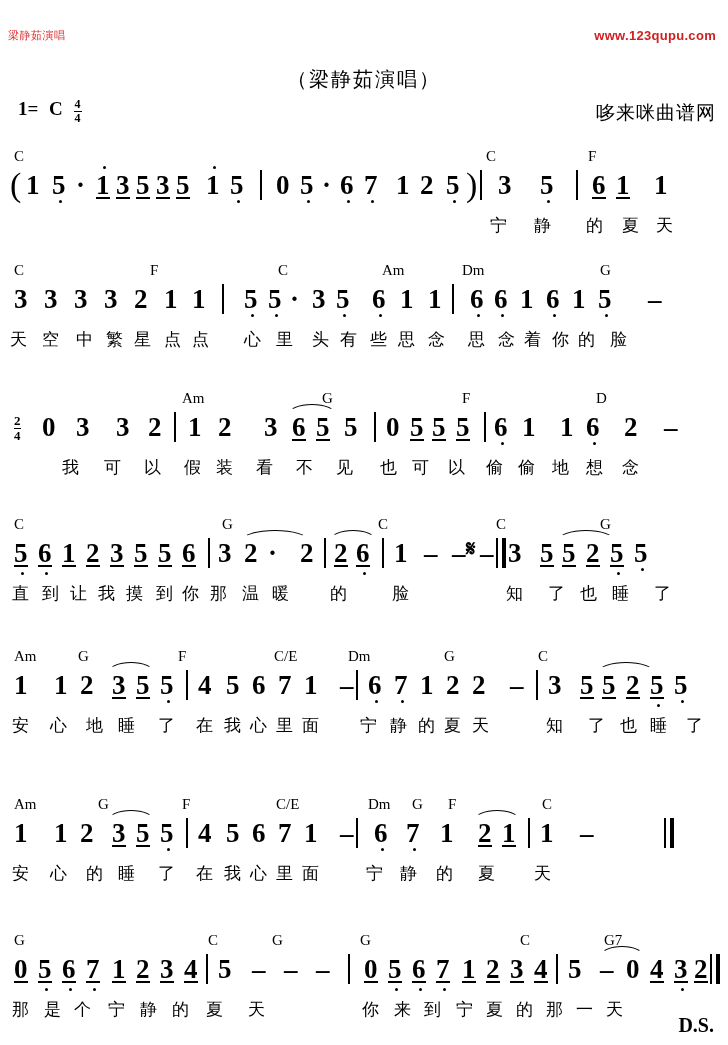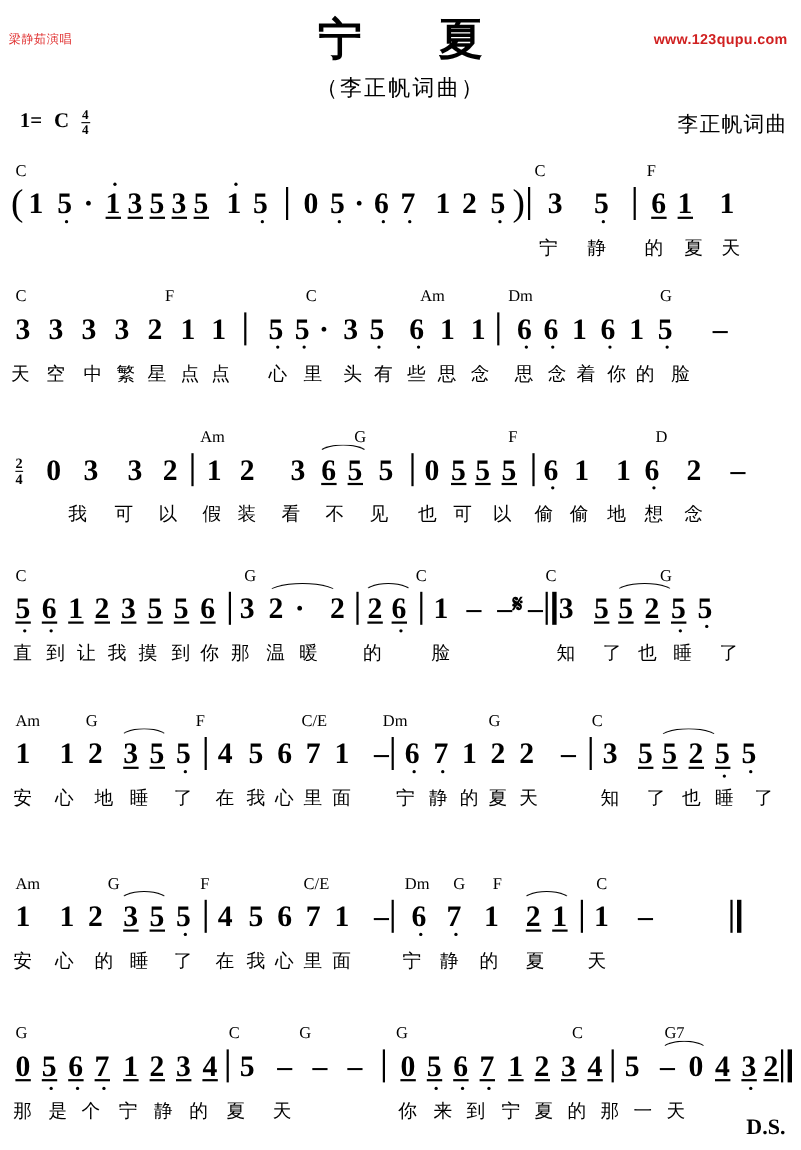--- a/index.html
+++ b/index.html
@@ -204,33 +204,32 @@
   }
 </style>
 </head>
 <body>
 
 <div class="sheet">
 
   <div class="watermark-left">梁静茹演唱</div>
   <div class="watermark-right">www.123qupu.com</div>
 
-  <div class="title">宁 夏</div>
-  <div class="subtitle">（李正帆词曲）</div>
+  <div class="subtitle">（梁静茹演唱）</div>
 
   <div class="keysig">
     <span>1=</span>
     <span style="margin-left:6px;">C</span>
     <span class="frac">
       <span class="num">4</span>
       <span class="den">4</span>
     </span>
   </div>
 
-  <div class="composer">李正帆词曲</div>
+  <div class="composer">哆来咪曲谱网</div>
 
   <div id="systems-root">
       <div class="system" style="top: 148px;">
         <div class="chords">
           <div class="chord" style="left: 14px;">C</div>
           <div class="chord" style="left: 486px;">C</div>
           <div class="chord" style="left: 588px;">F</div>
         </div>
         <div class="notes">
           <span class="n paren" style="left: 10px; top: 2px;">(</span>

